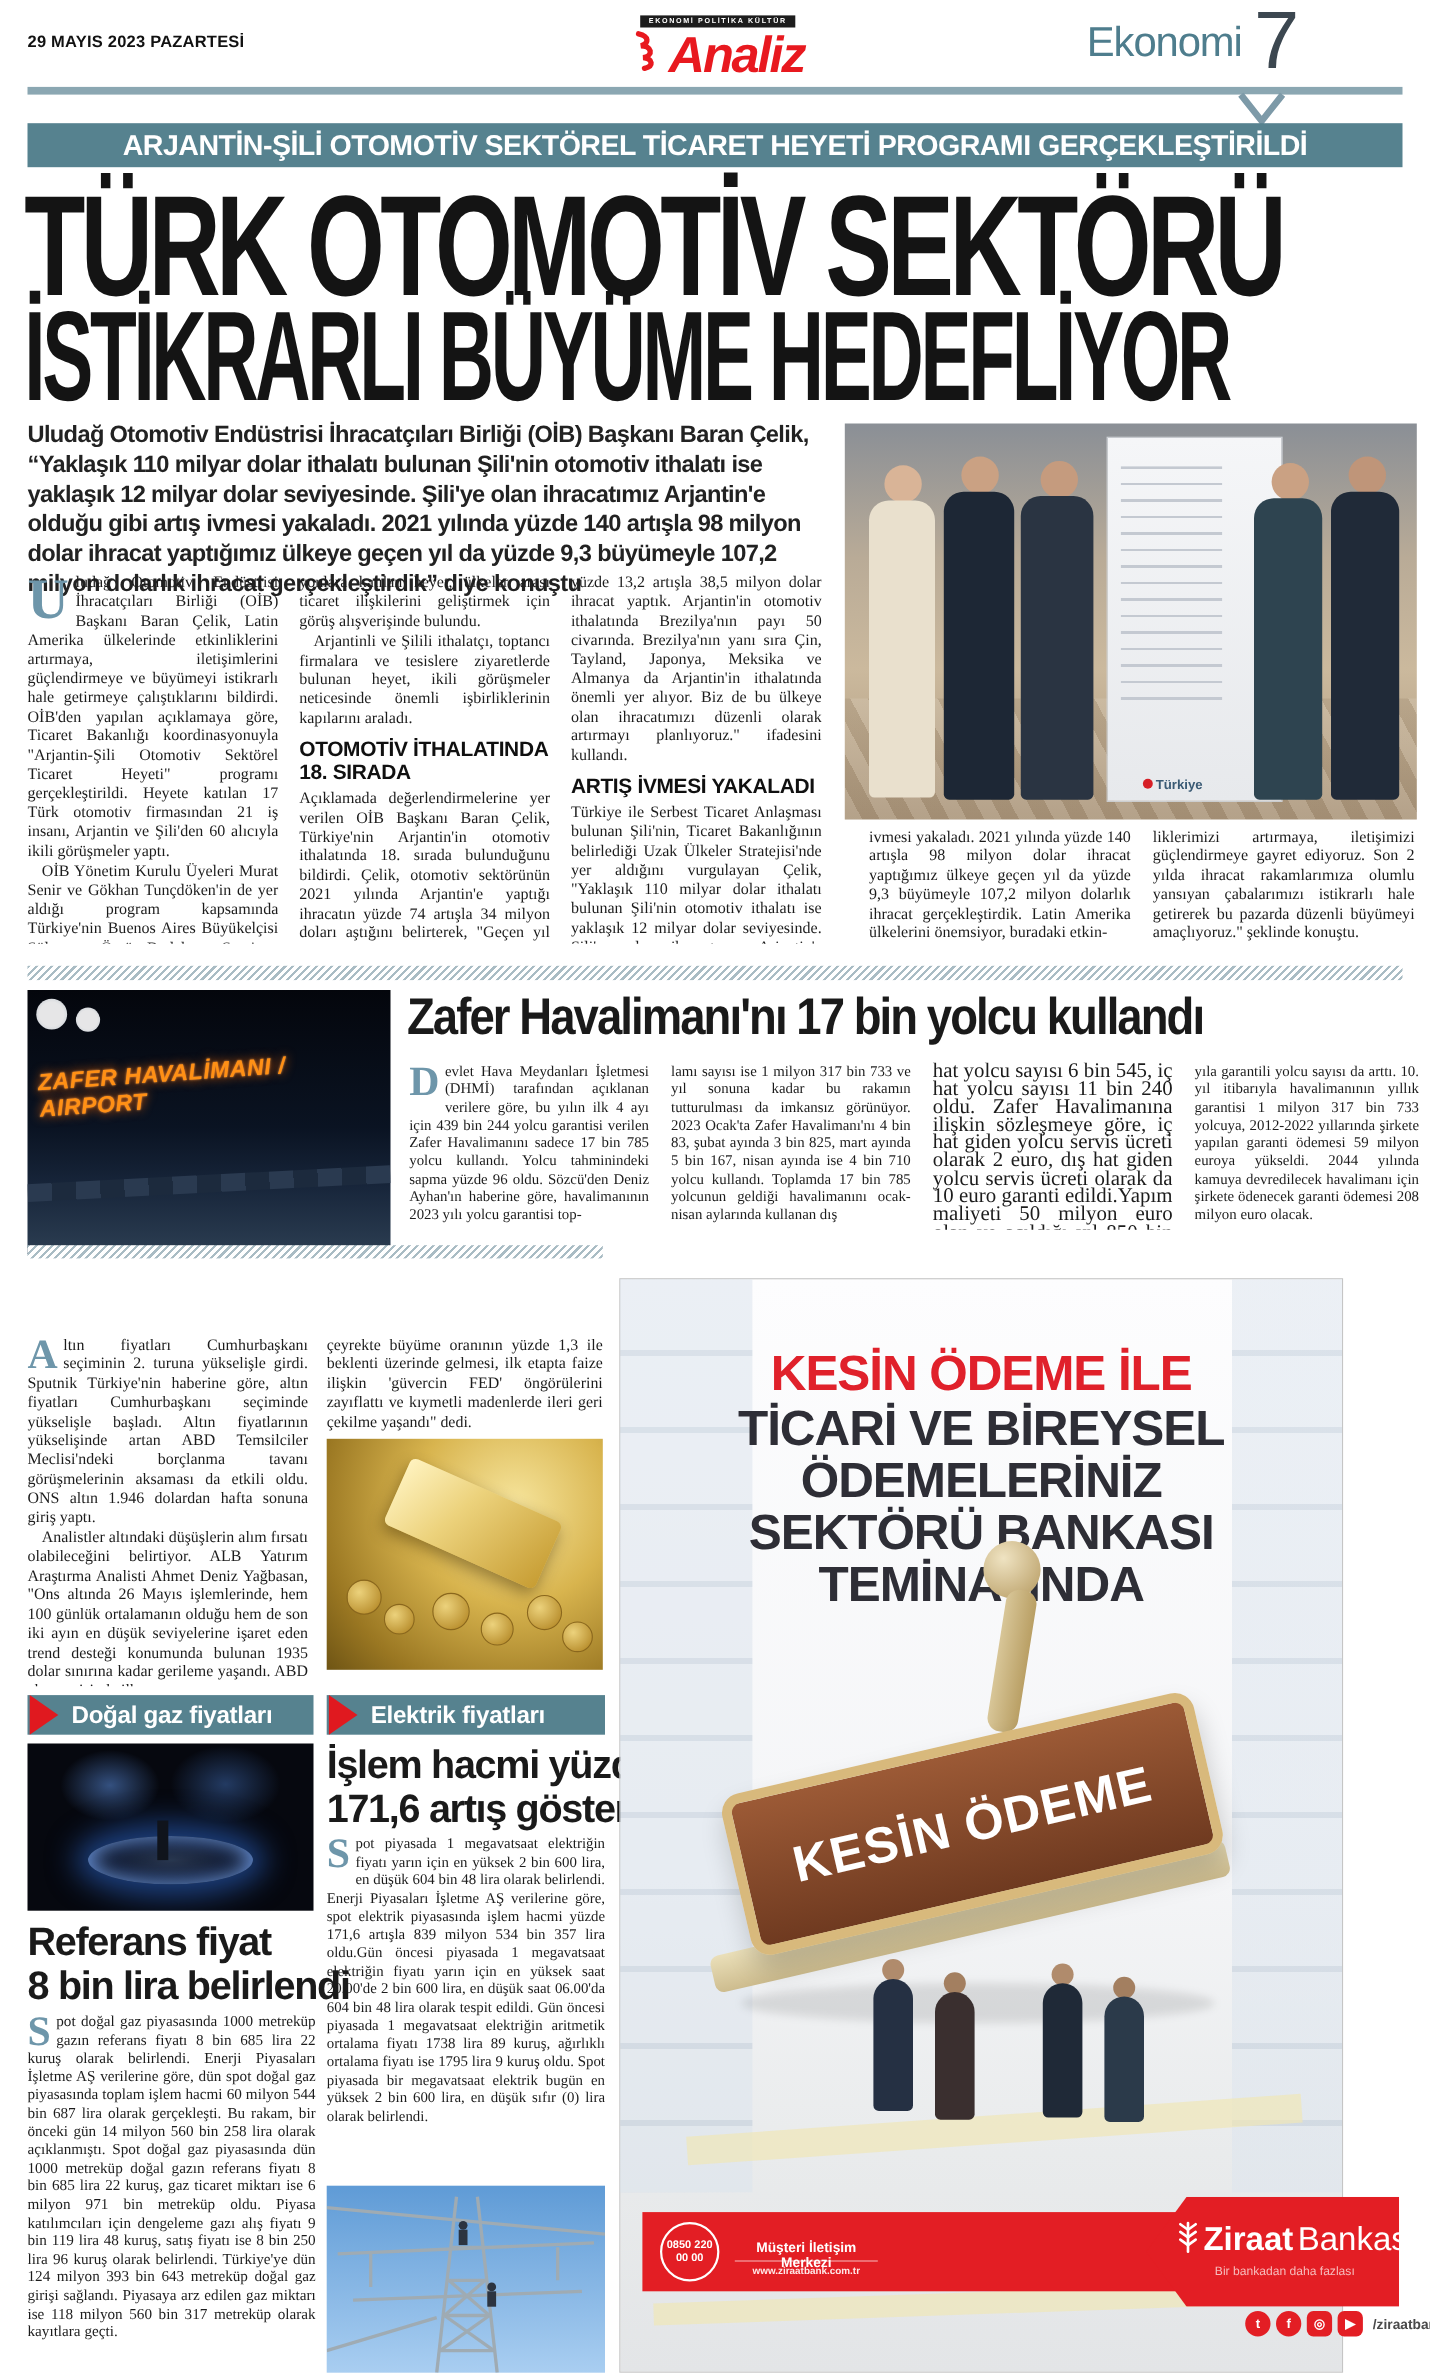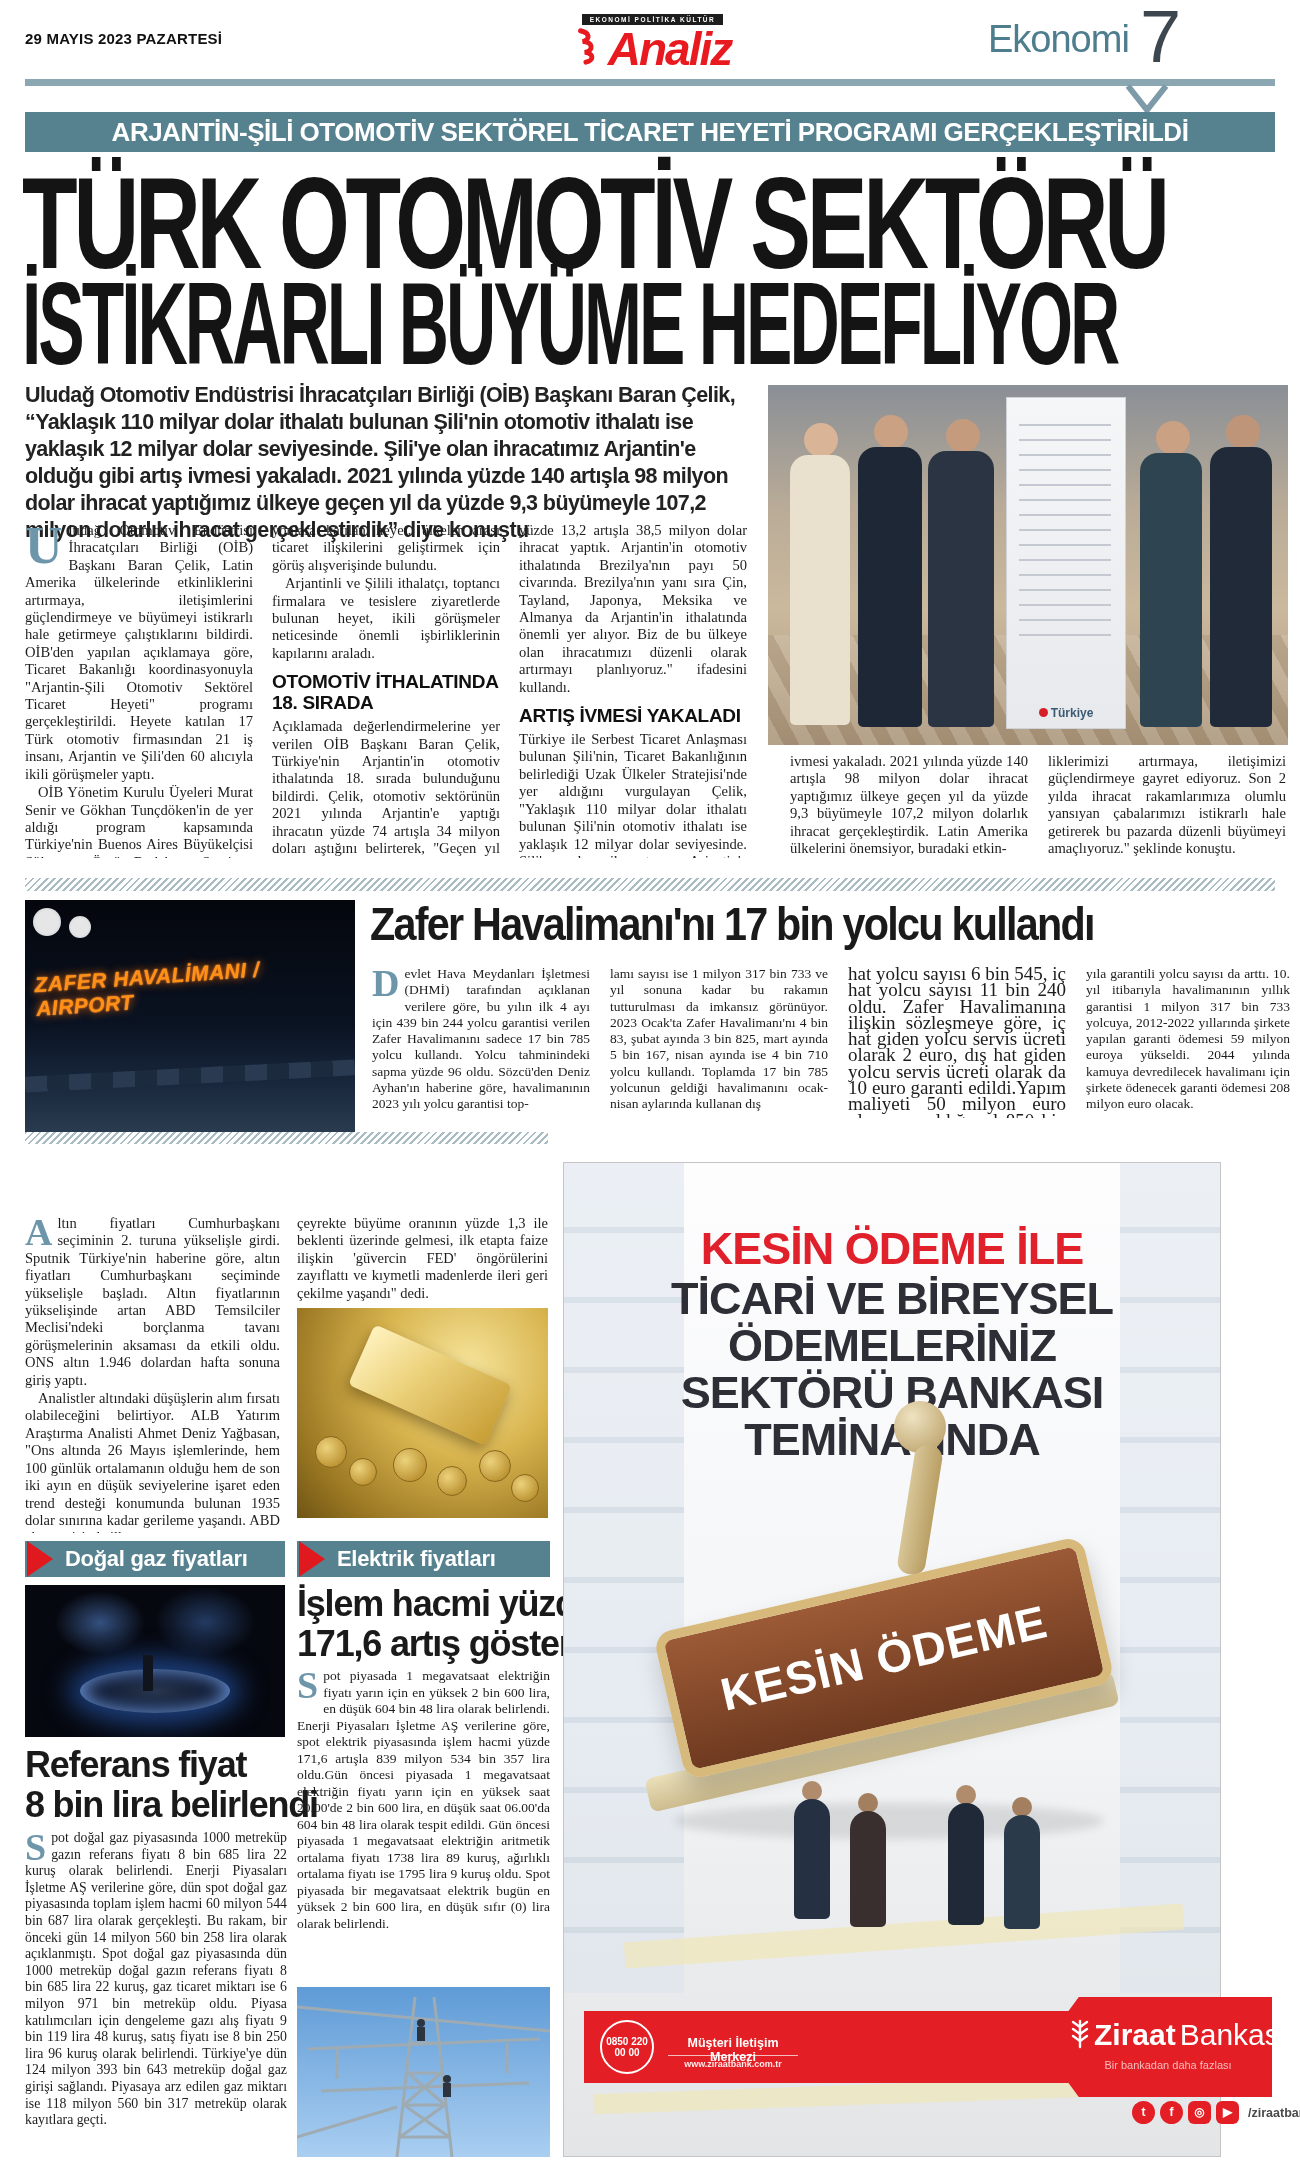--- a/index.html
+++ b/index.html
@@ -32,21 +32,21 @@
   .dropcap.small{font-size:38px;margin:2px 5px 0 0;}
   .subhead{font:800 19px/21px "Liberation Sans",sans-serif;color:#101010;margin:9px 0 5px;text-align:left;letter-spacing:-.3px;}
   
   .photo{overflow:hidden;}
   .photo-main{left:768px;top:385px;width:520px;height:360px;
      background:linear-gradient(180deg,#878c94 0%,#b4a globalized 0)}
   .photo-main{background:linear-gradient(180deg,#8a8f96 0%,#b9ab97 34%,#cbb99d 62%,#ac977c 100%);}
   .carpet{left:0;top:250px;width:520px;height:110px;
      background:repeating-linear-gradient(62deg,rgba(255,255,255,.10) 0 14px,rgba(90,70,50,.12) 14px 28px);}
   .rollup{left:238px;top:12px;width:118px;height:330px;background:linear-gradient(180deg,#f5f6f8,#e7e9ec);
-     border:1px solid #cfd3d8;}
+     border:1px solid #cfd3d8;padding-left:40px;}
   .rollup-lines{left:12px;top:26px;width:92px;height:220px;
      background:repeating-linear-gradient(180deg,#c4c9d1 0 2px,transparent 2px 15px);}
   .rollup-foot{left:6px;bottom:8px;width:106px;text-align:center;font:bold 12px "Liberation Sans",sans-serif;color:#3a5a74;}
   .reddot{display:inline-block;width:9px;height:9px;border-radius:50%;background:#d61f26;margin-right:3px;}
   .person{border-radius:18px 18px 5px 5px;}
   .head-c{border-radius:50%;}
   .photo-zafer{left:25px;top:900px;width:330px;height:240px;
      background:linear-gradient(180deg,#04060c 0%,#0a1322 52%,#17253a 74%,#2c3e52 100%);}
   .zsign{left:10px;top:62px;width:320px;font:italic 900 21px "Liberation Sans",sans-serif;color:#ff9015;
      transform:rotate(-4deg);text-shadow:0 0 10px #ff6a00,0 0 2px #ffb25e;letter-spacing:.5px;}

